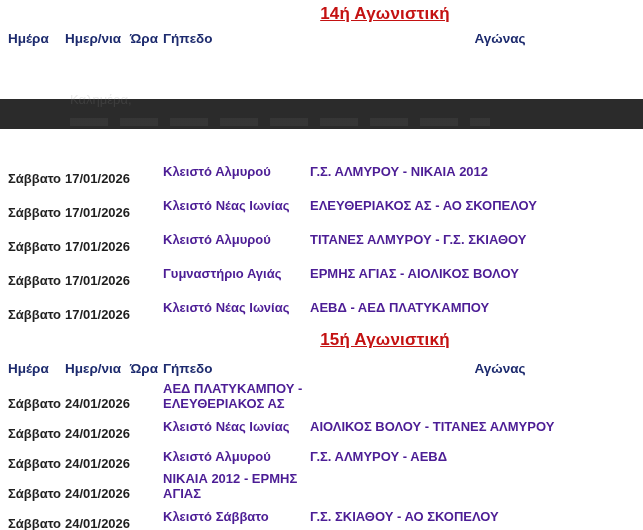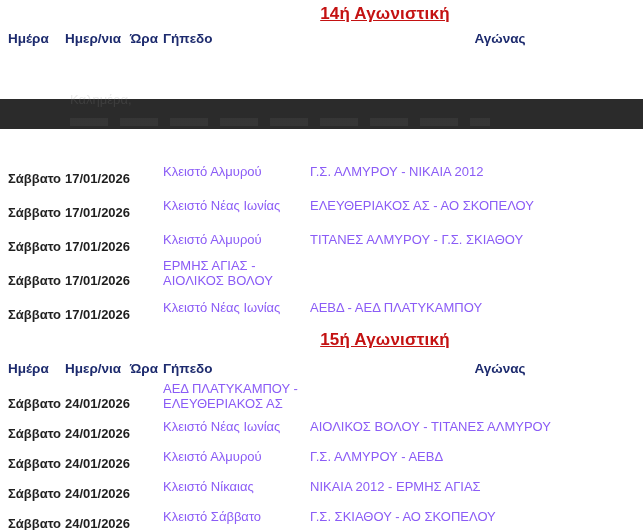--- a/index.html
+++ b/index.html
@@ -37,21 +37,21 @@
   .h15 { top: 361px; }
   .hdr .c-match { text-align: center; }
 
   .rows { position: absolute; left: 8px; width: 682px; }
   .r14 { top: 154px; }
   .r15 { top: 381px; }
   .row { height: 34px; align-items: center; font-size: 13px; }
   .r15 .row { height: 30px; }
   .row .day, .row .date { font-weight: bold; color: #1f1f1f; margin-top: 15px; }
   .row .time { color: #1f1f1f; }
-  .row .venue, .row .match { color: #8b5cf6; font-weight: normal; }
+  .row .venue, .row .match { color: #4c1d95; font-weight: bold; }
 
   
   .greeting-top {
     position: absolute; top: 92px; left: 70px;
     font-size: 13px; color: #e9e9e9; z-index: 1;
   }
   .overlay-bar {
     position: absolute; top: 99px; left: 0; width: 643px; height: 30px;
     background: #2b2b2b; z-index: 2; overflow: hidden;
   }
@@ -108,20 +108,21 @@
       <span class="day">Σάββατο</span>
       <span class="date">17/01/2026</span>
       <span class="time"></span>
       <span class="venue">Κλειστό Αλμυρού</span>
       <span class="match">ΤΙΤΑΝΕΣ ΑΛΜΥΡΟΥ - Γ.Σ. ΣΚΙΑΘΟΥ</span>
     </div>
     <div class="row">
       <span class="day">Σάββατο</span>
       <span class="date">17/01/2026</span>
       <span class="time"></span>
+      <span class="venue">Γυμναστήριο Αγιάς</span>
       <span class="match">ΕΡΜΗΣ ΑΓΙΑΣ - ΑΙΟΛΙΚΟΣ ΒΟΛΟΥ</span>
     </div>
     <div class="row">
       <span class="day">Σάββατο</span>
       <span class="date">17/01/2026</span>
       <span class="time"></span>
       <span class="venue">Κλειστό Νέας Ιωνίας</span>
       <span class="match">ΑΕΒΔ - ΑΕΔ ΠΛΑΤΥΚΑΜΠΟΥ</span>
     </div>
   </div>
@@ -154,21 +155,20 @@
       <span class="day">Σάββατο</span>
       <span class="date">24/01/2026</span>
       <span class="time"></span>
       <span class="venue">Κλειστό Αλμυρού</span>
       <span class="match">Γ.Σ. ΑΛΜΥΡΟΥ - ΑΕΒΔ</span>
     </div>
     <div class="row">
       <span class="day">Σάββατο</span>
       <span class="date">24/01/2026</span>
       <span class="time"></span>
-      <span class="venue">Κλειστό Νίκαιας</span>
       <span class="match">ΝΙΚΑΙΑ 2012 - ΕΡΜΗΣ ΑΓΙΑΣ</span>
     </div>
     <div class="row">
       <span class="day">Σάββατο</span>
       <span class="date">24/01/2026</span>
       <span class="time"></span>
       <span class="venue">Κλειστό Σάββατο</span>
       <span class="match">Γ.Σ. ΣΚΙΑΘΟΥ - ΑΟ ΣΚΟΠΕΛΟΥ</span>
     </div>
   </div>

